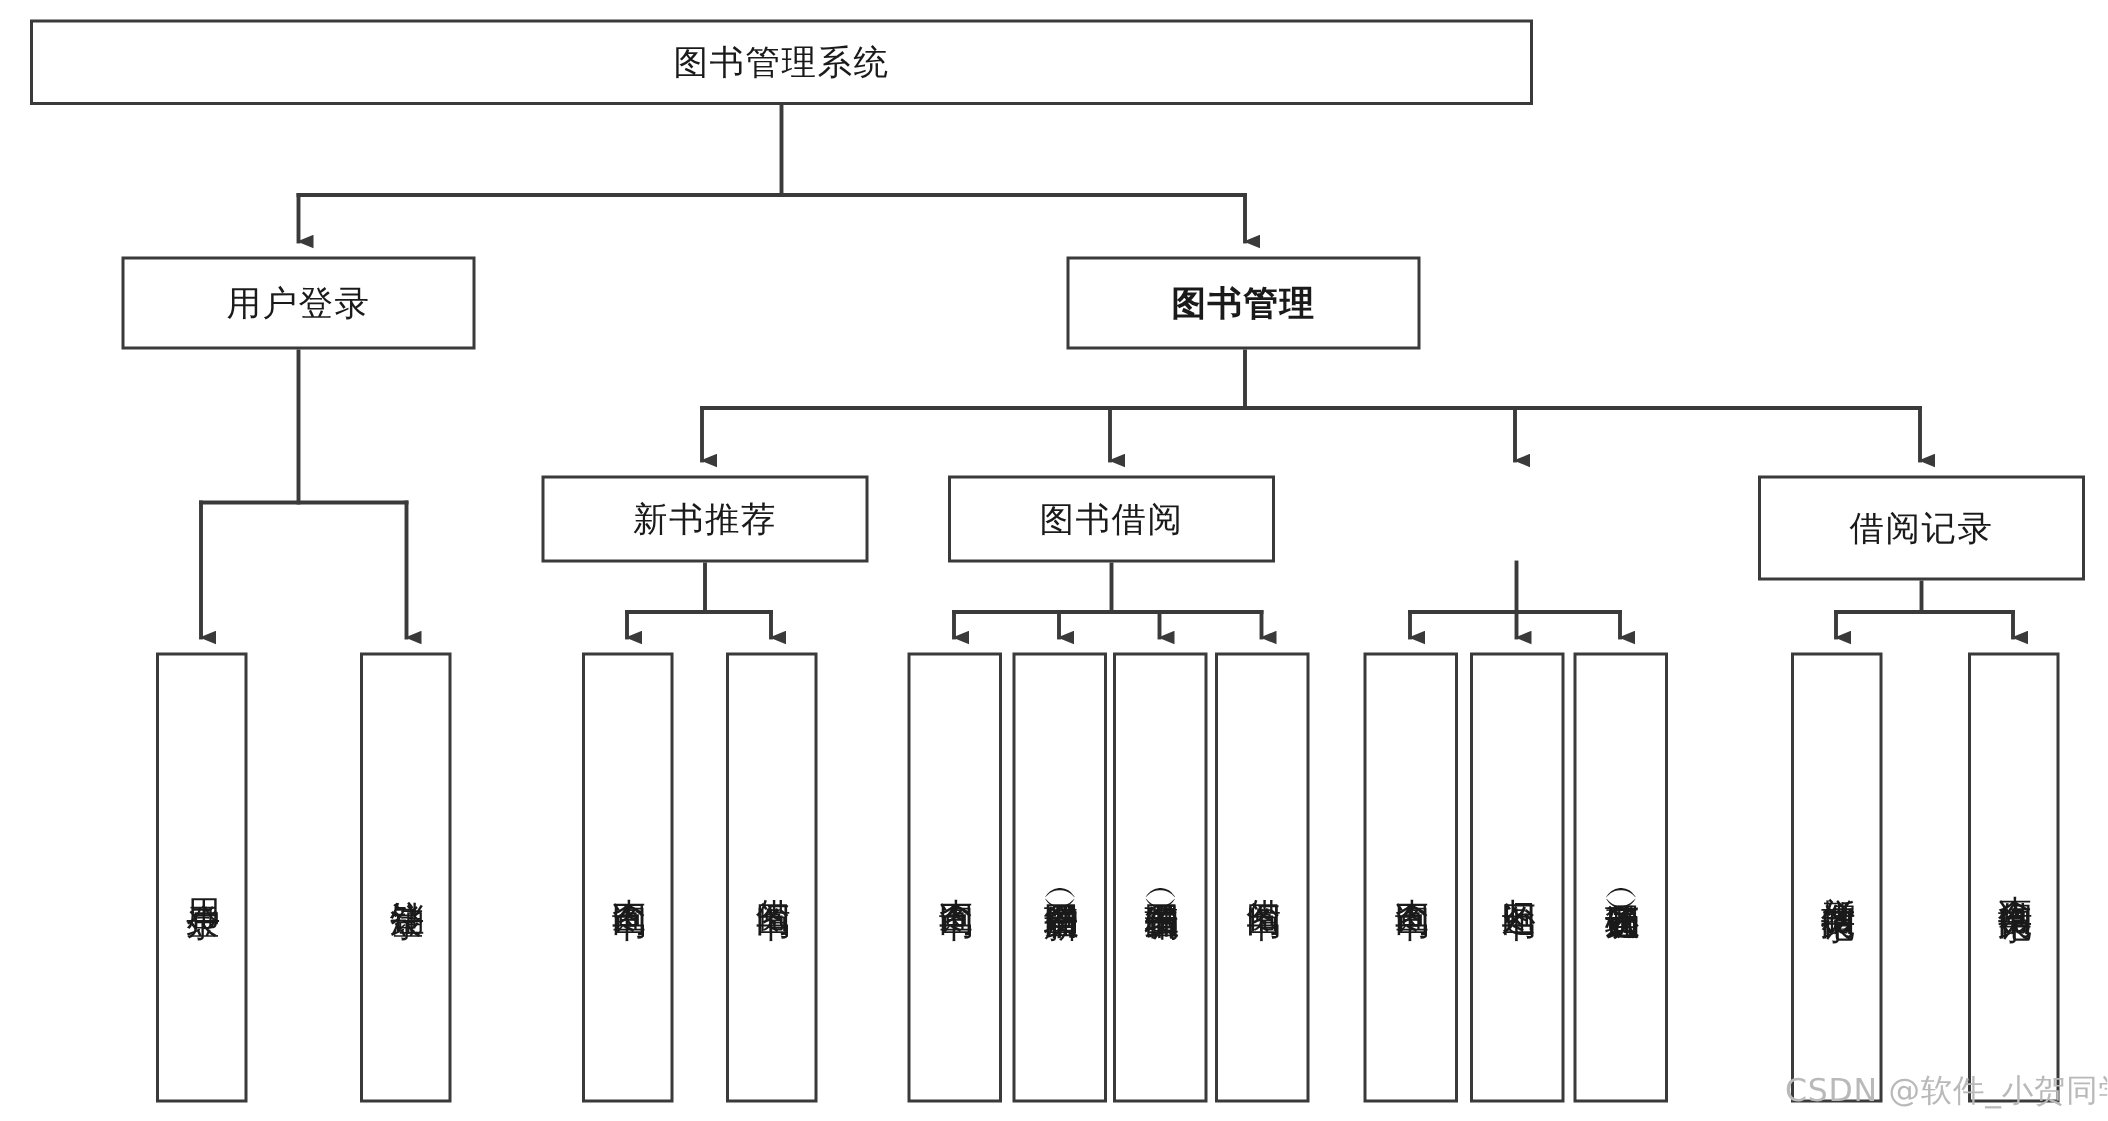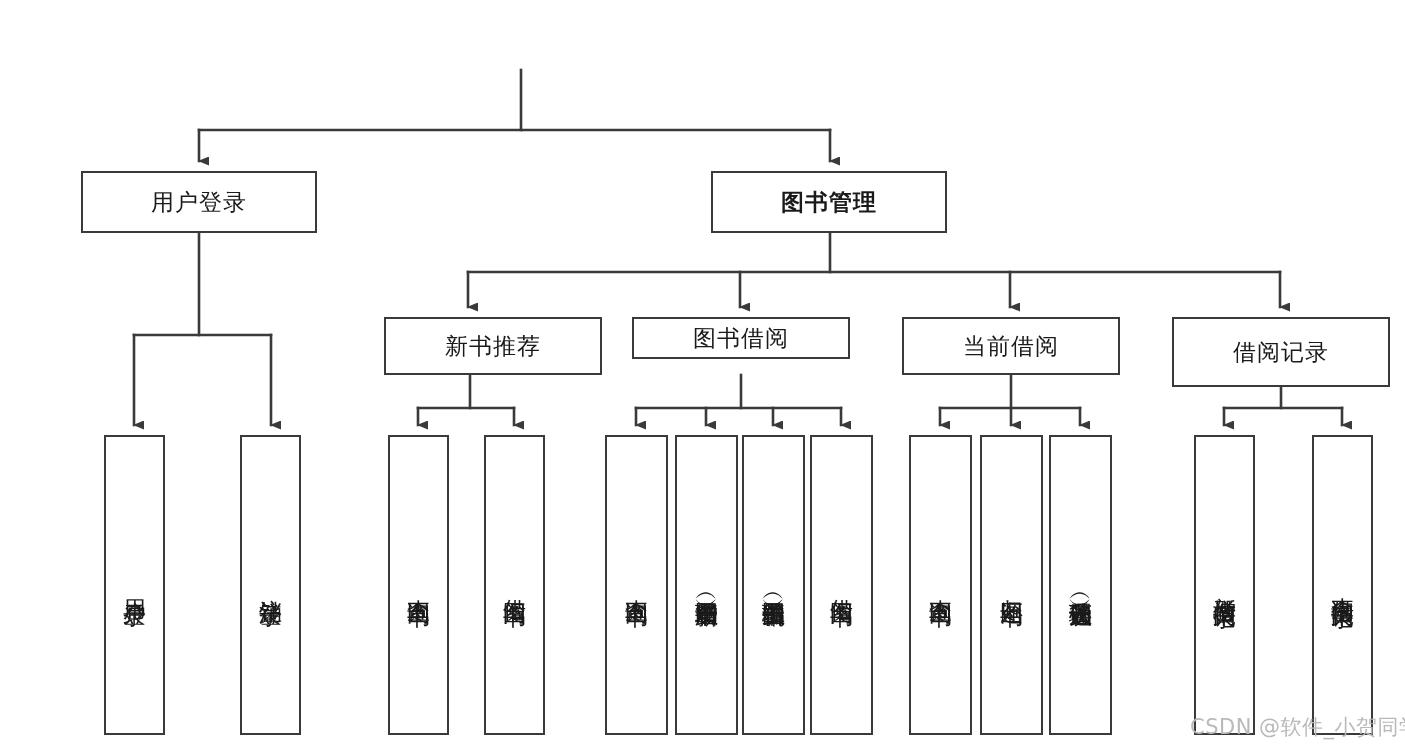--- a/index.html
+++ b/index.html
@@ -112,36 +112,36 @@
       <path d="M 1011,408 L 1011,425" marker-end="url(#arrowhead)"></path>
       <path d="M 1080,408 L 1080,425" marker-end="url(#arrowhead)"></path>
 
       <path d="M 1281,375 L 1281,408"></path>
       <path d="M 1224,408 L 1342,408"></path>
       <path d="M 1224,408 L 1224,425" marker-end="url(#arrowhead)"></path>
       <path d="M 1342,408 L 1342,425" marker-end="url(#arrowhead)"></path>
     </g>
   </svg>
 
+  <div class="node horizontal" style="left:20px;top:13px;width:1002px;height:57px;">
+    <span>图书管理系统</span>
+  </div>
 
   <div class="node horizontal" style="left:81px;top:171px;width:236px;height:62px;">
     <span>用户登录</span>
   </div>
   <div class="node horizontal" style="left:711px;top:171px;width:236px;height:62px;font-weight:bold;">
     <span>图书管理</span>
   </div>
 
-  <div class="node horizontal" style="left:361px;top:317px;width:218px;height:58px;margin-left:23px;">
+  <div class="node horizontal" style="left:361px;top:317px;width:218px;height:58px;">
     <span>新书推荐</span>
   </div>
-  <div class="node horizontal" style="left:632px;top:317px;width:218px;height:42px;">
+  <div class="node horizontal" style="left:632px;top:317px;width:218px;height:58px;">
     <span>图书借阅</span>
-  </div>
-  <div class="node horizontal" style="left:902px;top:317px;width:218px;height:58px;">
-    <span>当前借阅</span>
   </div>
   <div class="node horizontal" style="left:1172px;top:317px;width:218px;height:70px;">
     <span>借阅记录</span>
   </div>
 
   <div class="node vertical" style="left:104px;top:435px;width:61px;height:300px;">
     <span class="vtext">用户登录</span>
   </div>
   <div class="node vertical" style="left:240px;top:435px;width:61px;height:300px;">
     <span class="vtext">注销登录</span>

